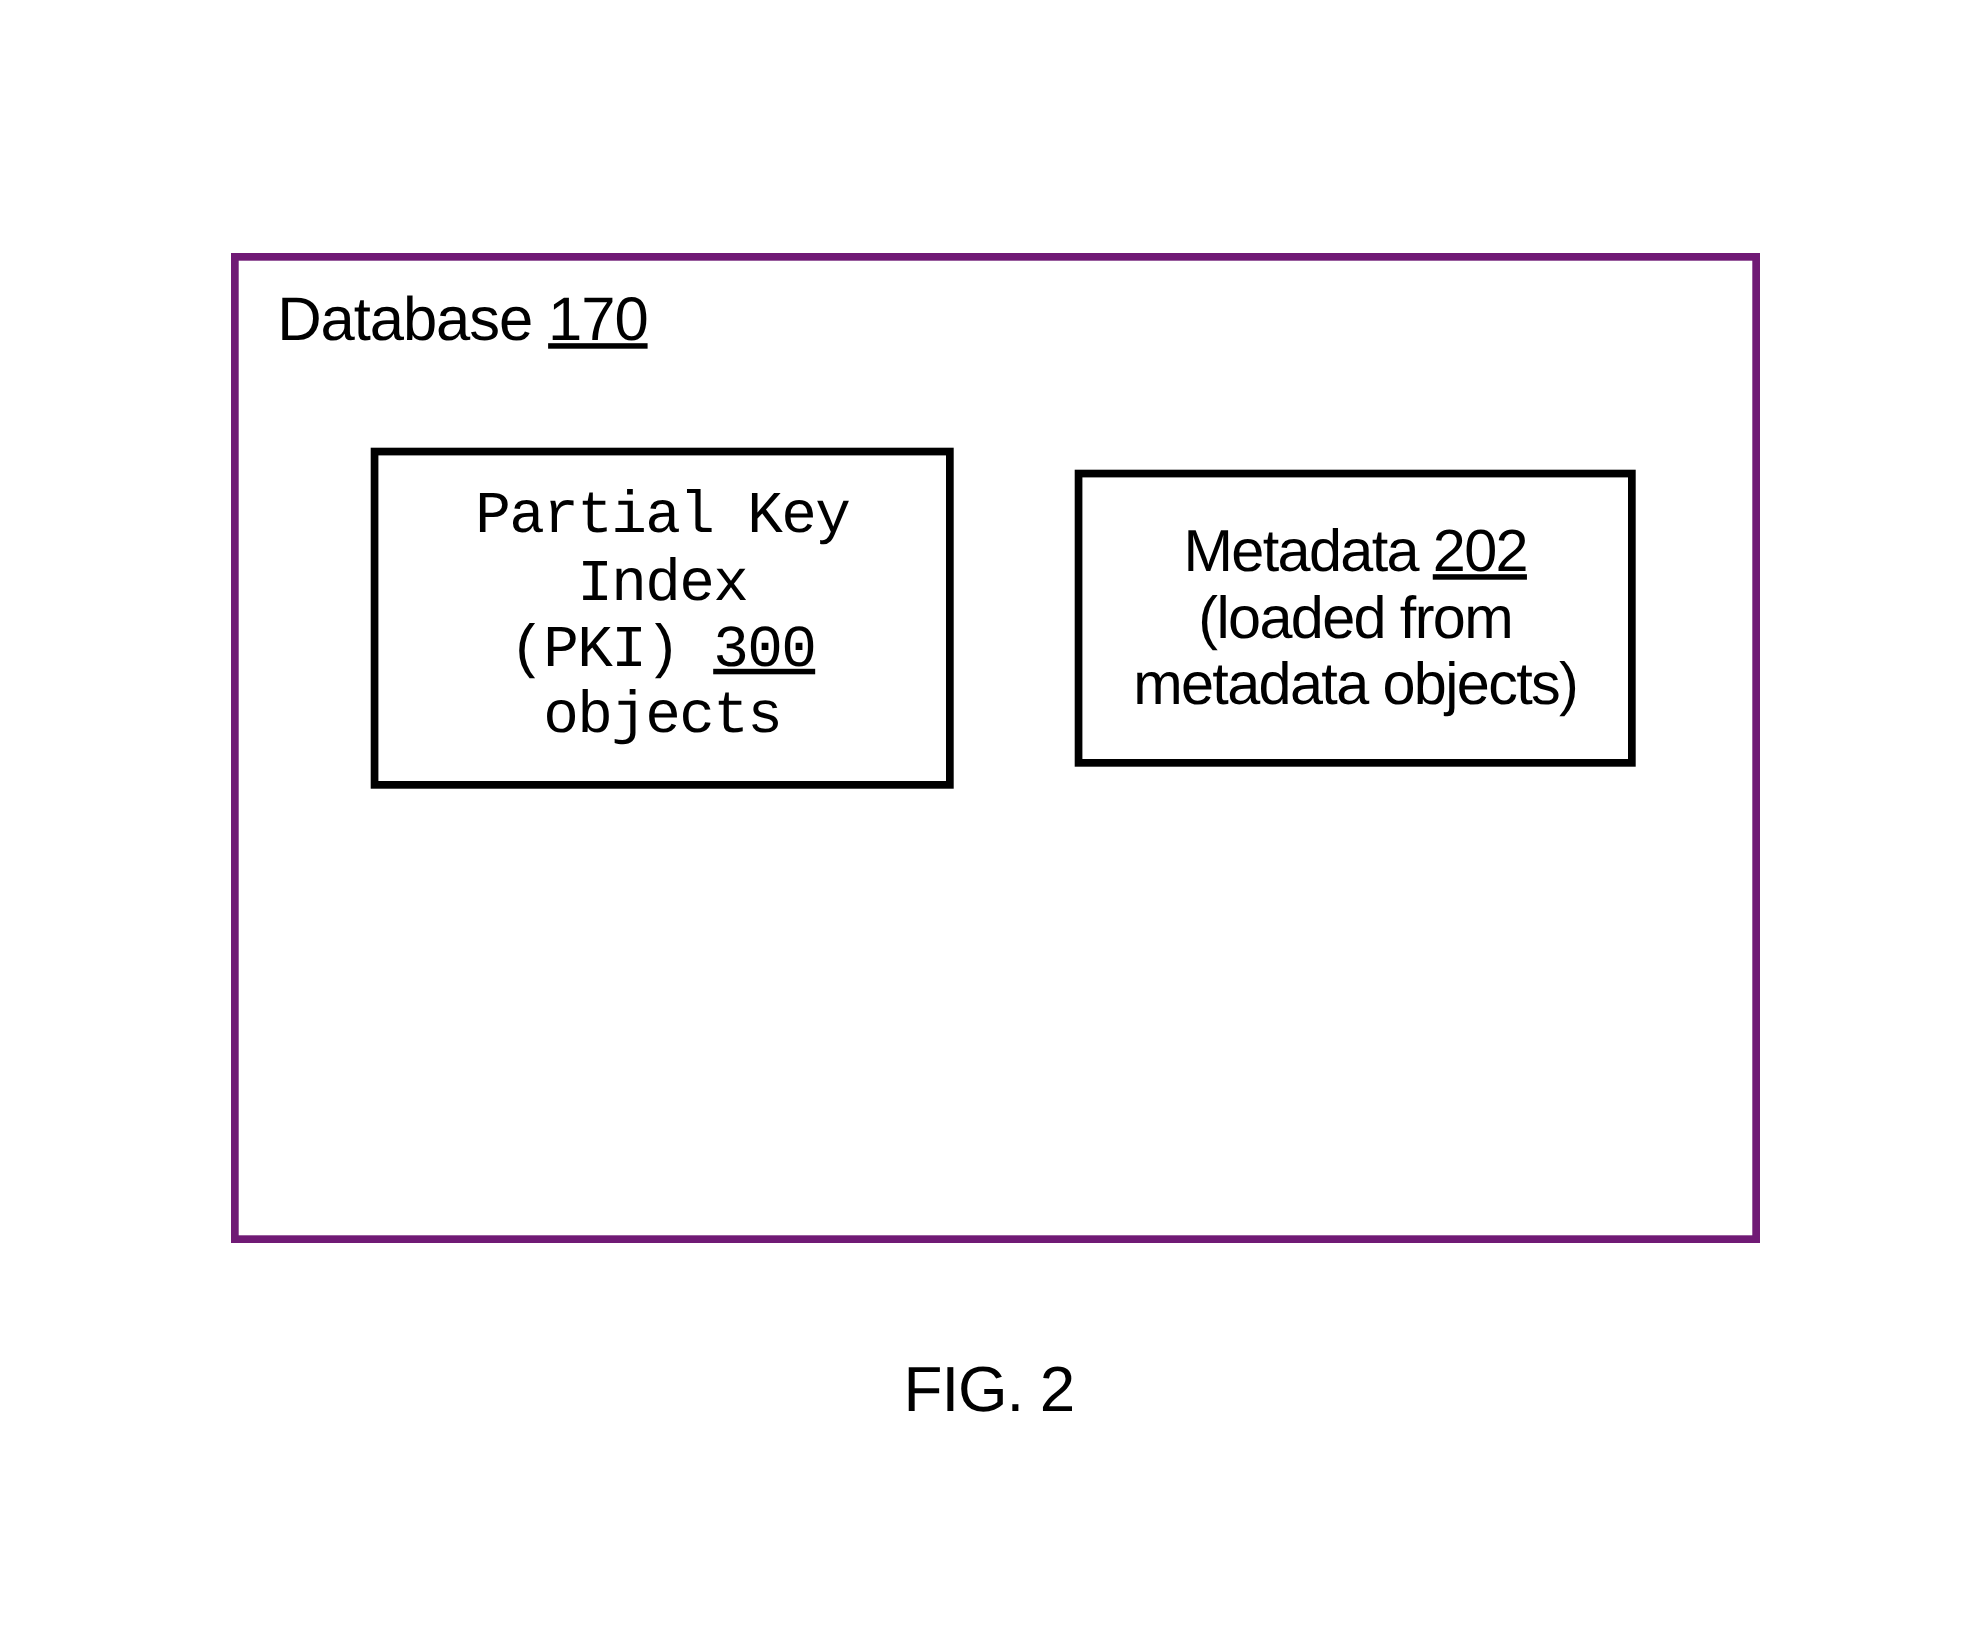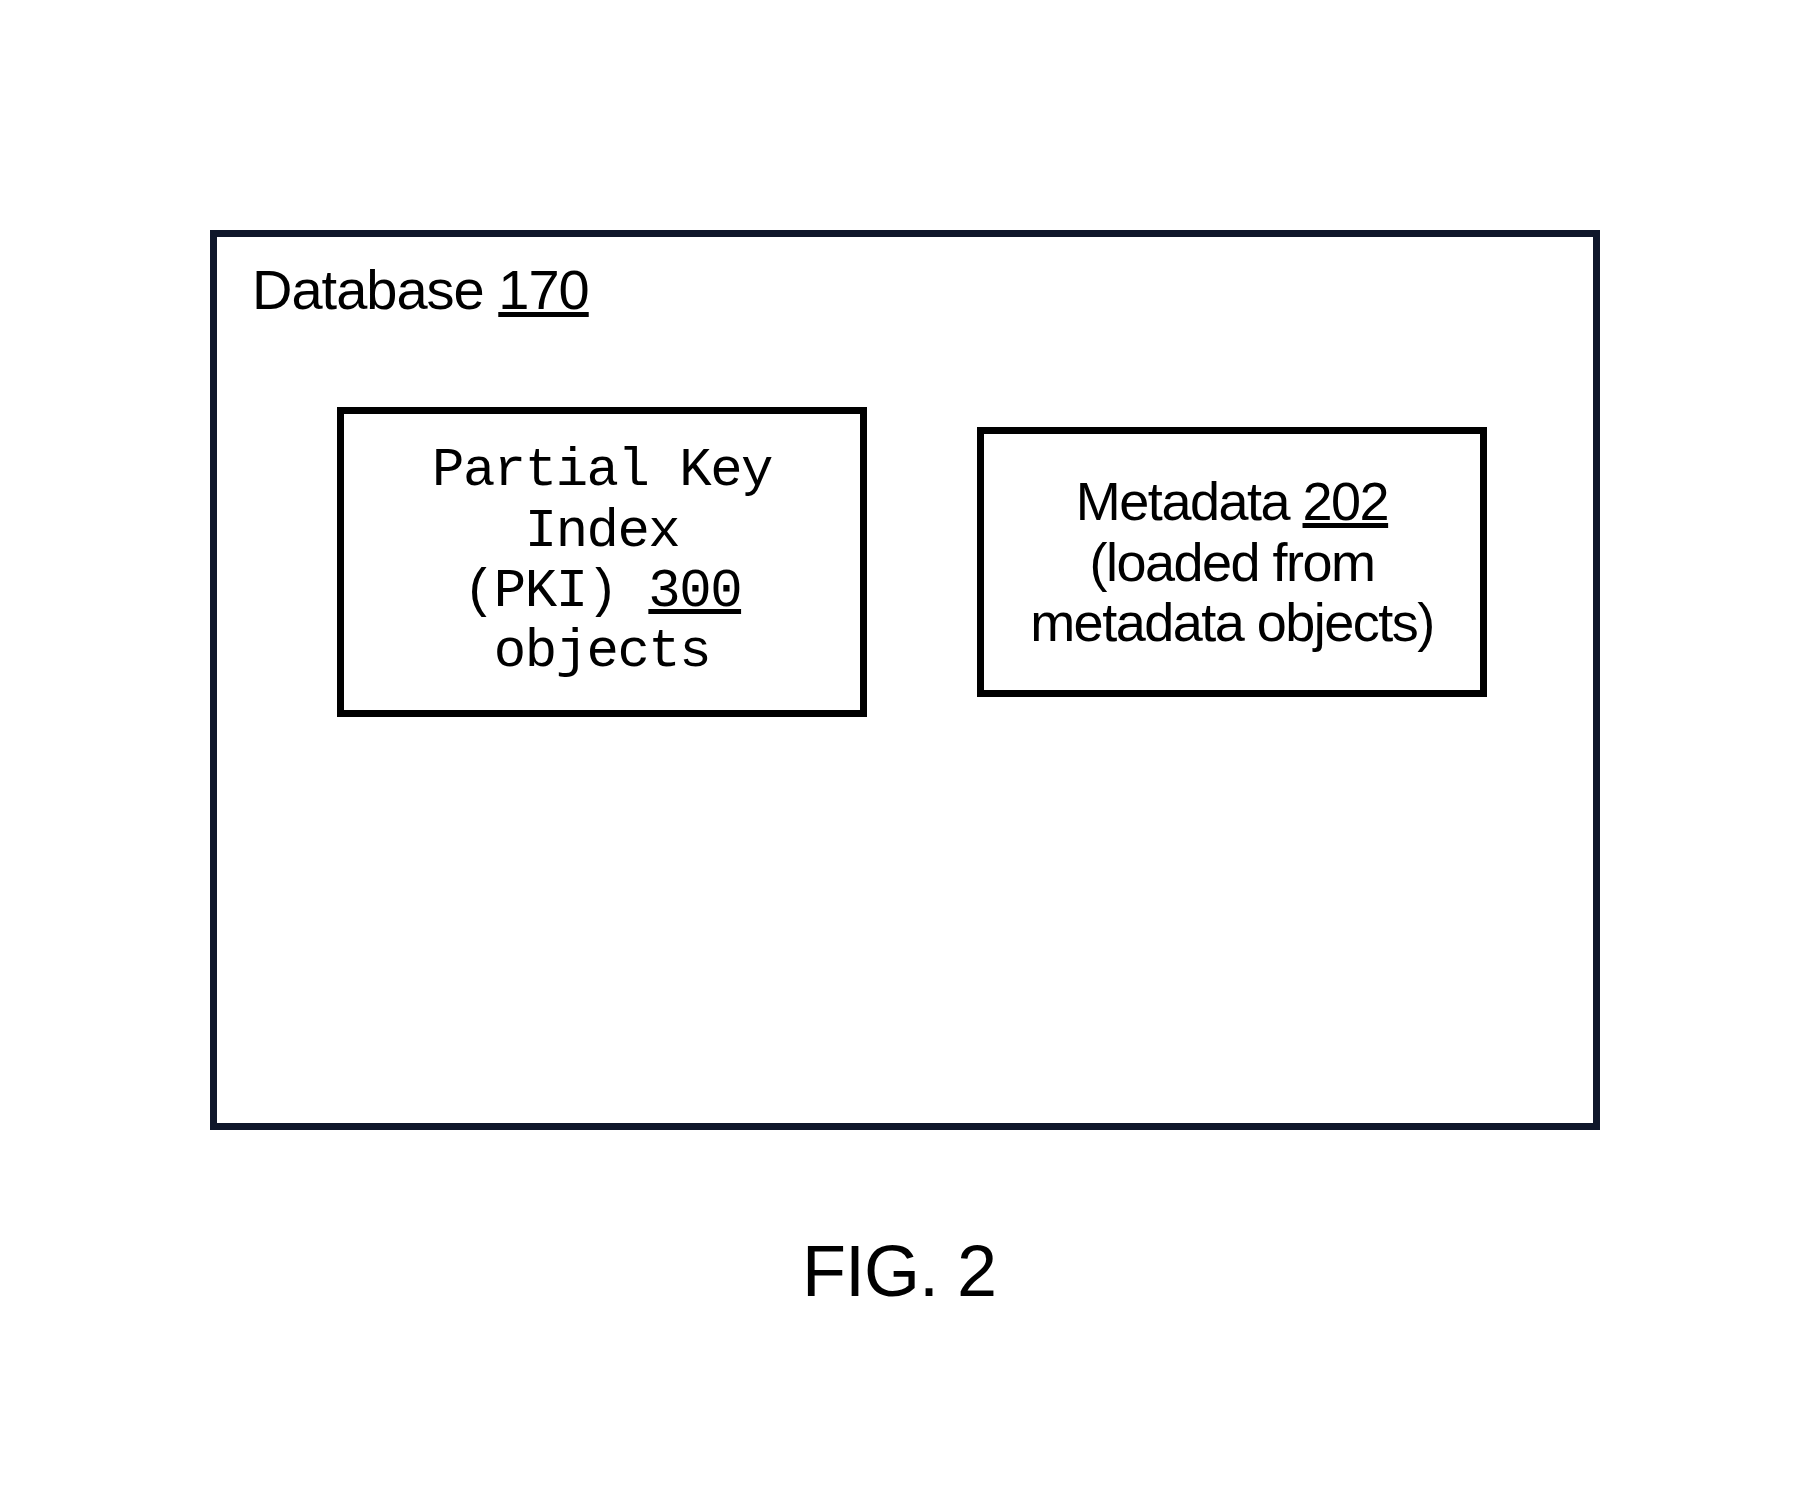--- a/index.html
+++ b/index.html
@@ -13,21 +13,21 @@
       background: #fff;
       font-family: Arial, Helvetica, sans-serif;
       position: relative;
     }
     .outer-box {
       position: absolute;
       left: 210px;
       top: 230px;
       width: 1390px;
       height: 900px;
-      border: 7px solid #0f172a;
+      border: 7px solid #701a75;
       background: #fff;
     }
     .database-label {
       position: absolute;
       left: 35px;
       top: 20px;
       font-size: 56px;
       letter-spacing: -1px;
     }
     .database-label .num {
@@ -85,21 +85,21 @@
       top: 580px;
       width: 450px;
       height: 140px;
     }
     .figure-caption {
       position: absolute;
       left: 0;
       width: 1798px;
       top: 1230px;
       text-align: center;
-      font-size: 72px;
+      font-size: 58px;
       letter-spacing: -1px;
     }
     .row {
       display: block;
     }
   </style>
 </head>
 <body>
 
 <div class="outer-box">

